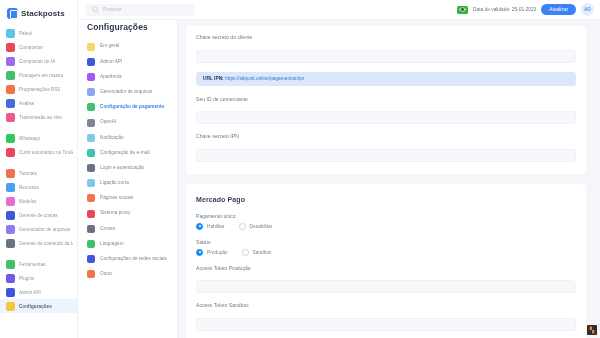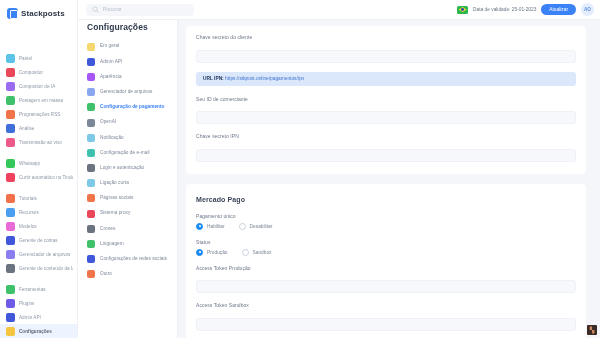--- a/index.html
+++ b/index.html
@@ -9,21 +9,21 @@
     background: #f4f6fa;
     overflow: hidden;
   }
   .app { display: flex; width: 600px; height: 338px; position: relative; }
 
   
   .sidebar {
     width: 78px; height: 338px; background: #ffffff;
     border-right: 1px solid #edf0f5;
     display: flex; flex-direction: column;
-    padding-top: 4px; flex: 0 0 78px; justify-content: space-between;
+    padding-top: 4px; flex: 0 0 78px;
   }
   .brand { display: flex; align-items: center; gap: 3px; padding: 4px 5px 7px 7px; }
   .brand-mark {
     width: 11px; height: 11px; border-radius: 3px;
     background: #3b82f6; position: relative; flex: 0 0 11px;
   }
   .brand-mark::after {
     content: ""; position: absolute; left: 2.5px; top: 2px;
     width: 6px; height: 7px; border: 1.3px solid #fff; border-radius: 1px;
   }

